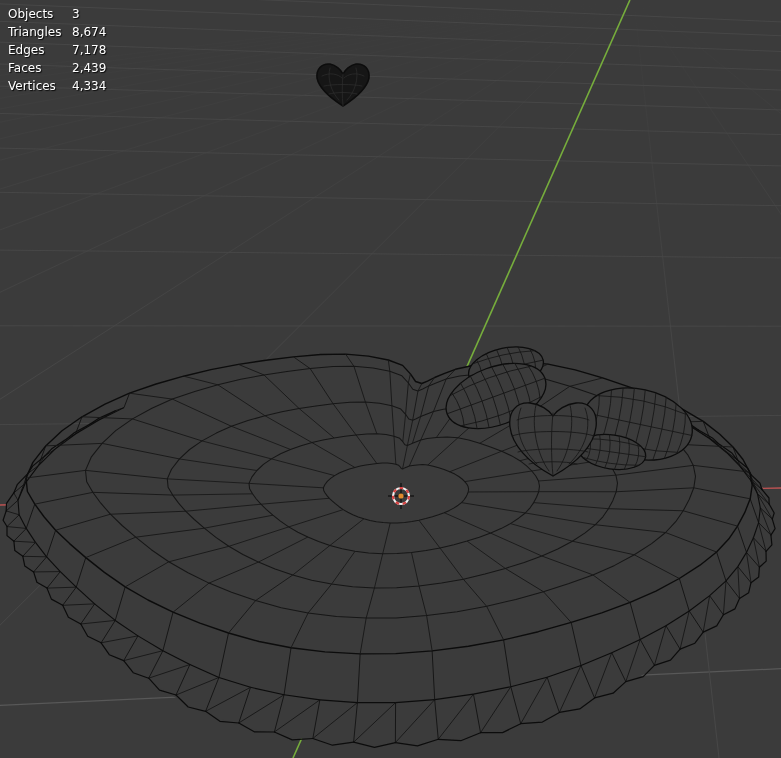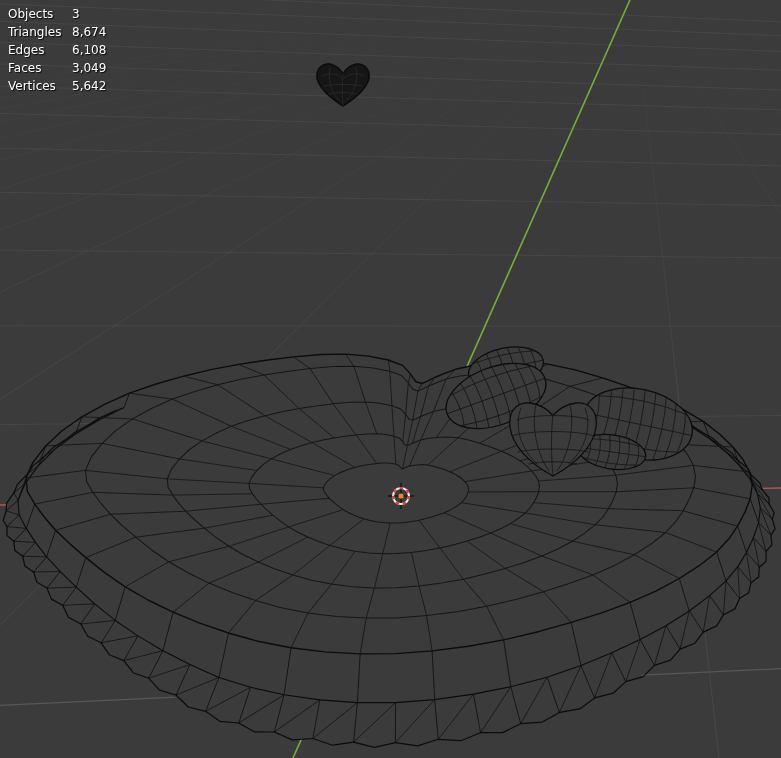--- a/index.html
+++ b/index.html
@@ -486,17 +486,17 @@
         <line x1="388" y1="496" x2="414" y2="496" stroke="#0a0a0a" stroke-width="1.1" fill="none"></line>
         <line x1="401" y1="483" x2="401" y2="509" stroke="#0a0a0a" stroke-width="1.1" fill="none"></line>
         <circle cx="401" cy="496" r="8" fill="none" stroke="#f0f0f0" stroke-width="2.2"></circle>
         <circle cx="401" cy="496" r="8" fill="none" stroke="#d54040" stroke-width="2.2" stroke-dasharray="3.6 3.6"></circle>
         <circle cx="401" cy="496" r="2.6" fill="#e08a2d"></circle>
       </g>
     </svg>
   <div class="stats" style="color: rgb(255, 255, 255);">
     <div class="row"><span class="lbl">Objects</span><span class="val">3</span></div>
     <div class="row"><span class="lbl">Triangles</span><span class="val">8,674</span></div>
-    <div class="row"><span class="lbl">Edges</span><span class="val">6,108</span></div>
-    <div class="row"><span class="lbl">Faces</span><span class="val">3,049</span></div>
-    <div class="row"><span class="lbl">Vertices</span><span class="val">5,642</span></div>
+    <div class="row"><span class="lbl">Edges</span><span class="val">7,178</span></div>
+    <div class="row"><span class="lbl">Faces</span><span class="val">2,439</span></div>
+    <div class="row"><span class="lbl">Vertices</span><span class="val">4,334</span></div>
   </div>
 </div>
 
 </body></html>

